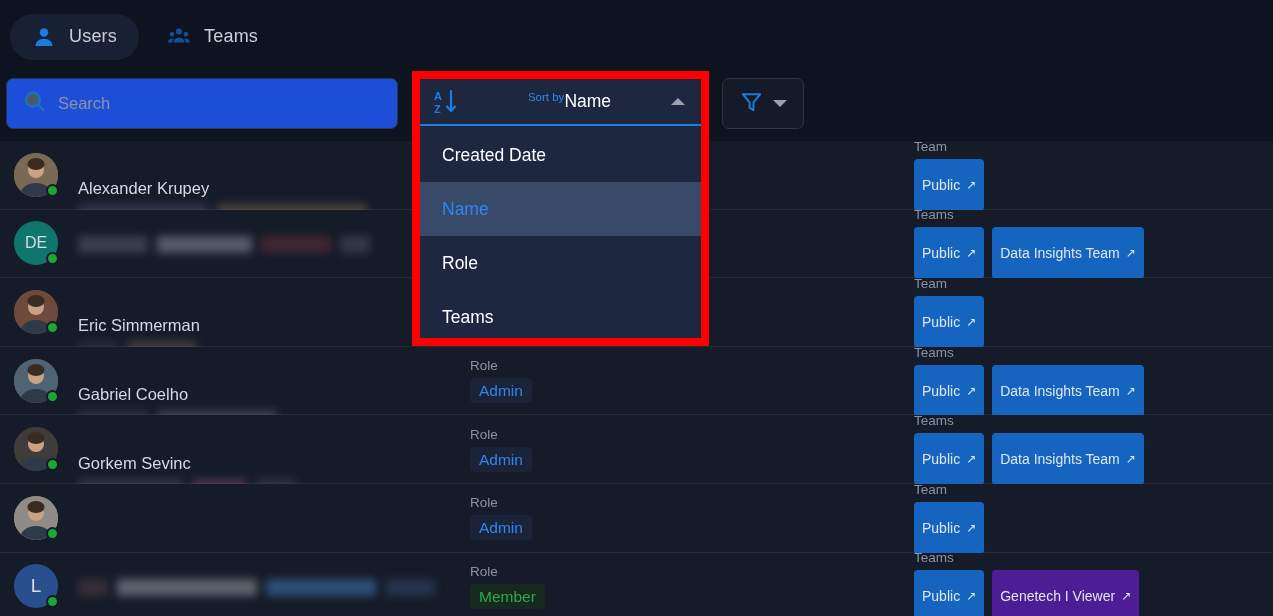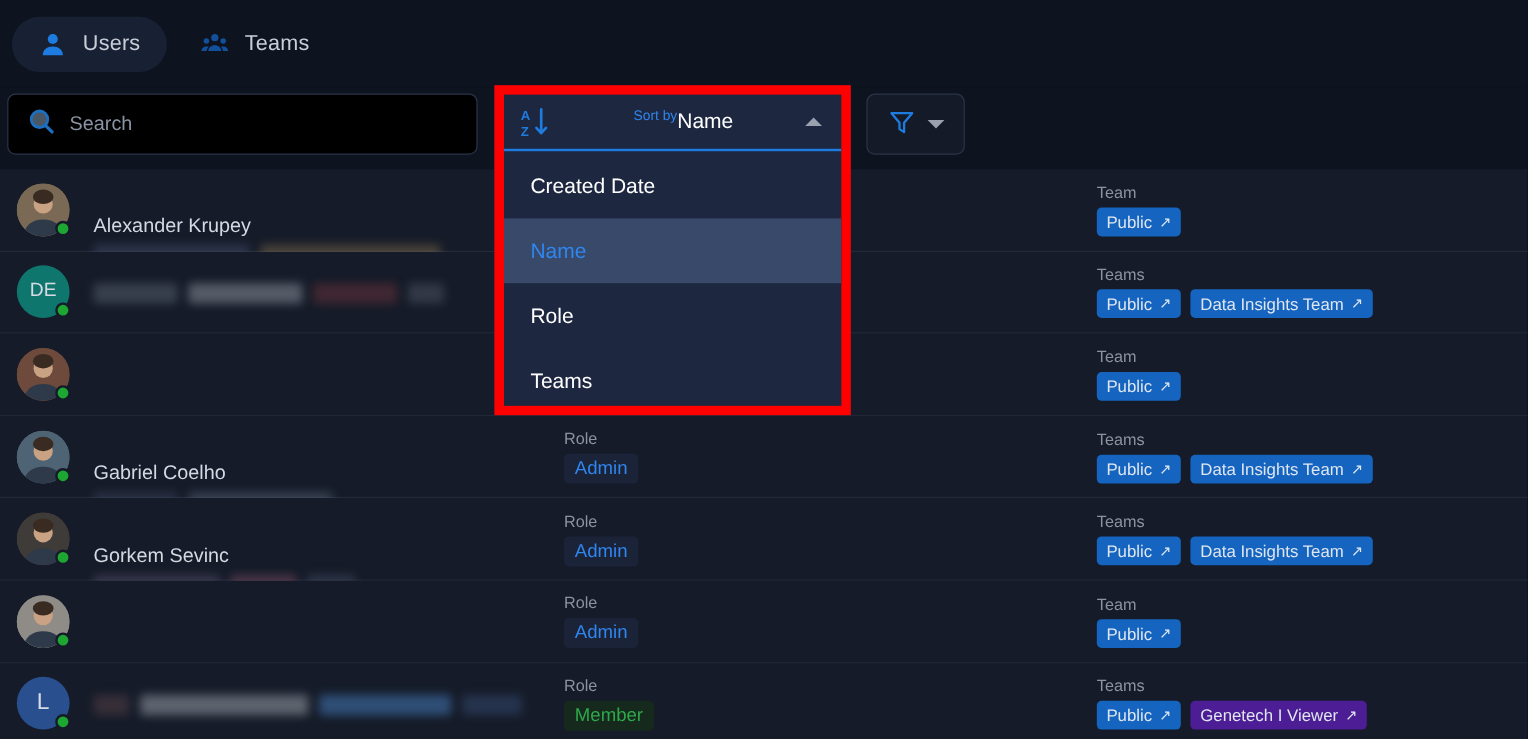--- a/index.html
+++ b/index.html
@@ -27,21 +27,21 @@
   .tab .ico { width: 24px; height: 24px; display: block; }
 
   
   .toolbar {
     position: absolute; left: 0; top: 73px; width: 1273px; height: 68px;
     background: #0e1320;
   }
   .search-box {
     position: absolute; left: 6px; top: 5px; width: 392px; height: 51px;
     border: 1px solid #2b3448; border-radius: 7px;
-    background: #000000;
+    background: #1d4ed8;
     display: flex; align-items: center; gap: 11px; padding: 0 15px;
   }
   .search-input {
     background: transparent; border: 0; outline: none;
     color: #aab2c0; font-size: 16.5px; font-family: "Liberation Sans", sans-serif;
     width: 310px;
   }
   .search-input::placeholder { color: #8a93a3; }
 
   .filter-btn {
@@ -118,21 +118,21 @@
 
   .role-badge {
     font-size: 15.5px; padding: 2px 9px; border-radius: 4px; line-height: 21px;
   }
   .role-admin { color: #2f86ee; background: #1a2338; }
   .role-member { color: #2fa84a; background: #152a1d; }
 
   .team-badge {
     display: inline-flex; align-items: center; gap: 6px;
     background: #1565c0; color: #dfe6f0; font-size: 14px;
-    padding: 3px 8px; border-radius: 4px; line-height: 18px; cursor: pointer;
+    padding: 17px 8px; border-radius: 4px; line-height: 18px; cursor: pointer;
   }
   .arrow-ne { font-size: 12px; line-height: 1; }
 </style>
 </head>
 <body>
 
 <div class="app">
 
   <div class="tabbar">
     <div class="tab active">
@@ -274,20 +274,27 @@
           <div class="avatar" style="background: rgb(109, 74, 60);">
             <svg class="photo" viewBox="0 0 44 44">
               <rect width="44" height="44" fill="#6d4a3c"></rect>
               <circle cx="22" cy="17" r="8" fill="#c9a183"></circle>
               <path d="M6 44c0-9 7-14 16-14s16 5 16 14z" fill="#2e3a4a"></path>
               <ellipse cx="22" cy="11" rx="8.6" ry="6" fill="#3a2b22"></ellipse>
             </svg>
           </div>
           <span class="status-dot" style="background: rgb(30, 166, 51);"></span>
         </div>
+        <div class="identity">
+          <div class="uname">Eric Simmerman</div>
+          <div class="blur-line">
+            <span class="blur-chunk" style="width: 40px; background: rgb(43, 52, 72);"></span>
+            <span class="blur-chunk" style="width: 70px; background: rgb(90, 80, 72);"></span>
+          </div>
+        </div>
         <div class="col-team">
           <div class="col-caption">Team</div>
           <div class="badges">
             <span class="team-badge" style="background: rgb(21, 101, 192);">
               <span>Public</span>
               <span class="arrow-ne">↗</span>
             </span>
           </div>
         </div>
       </div>

